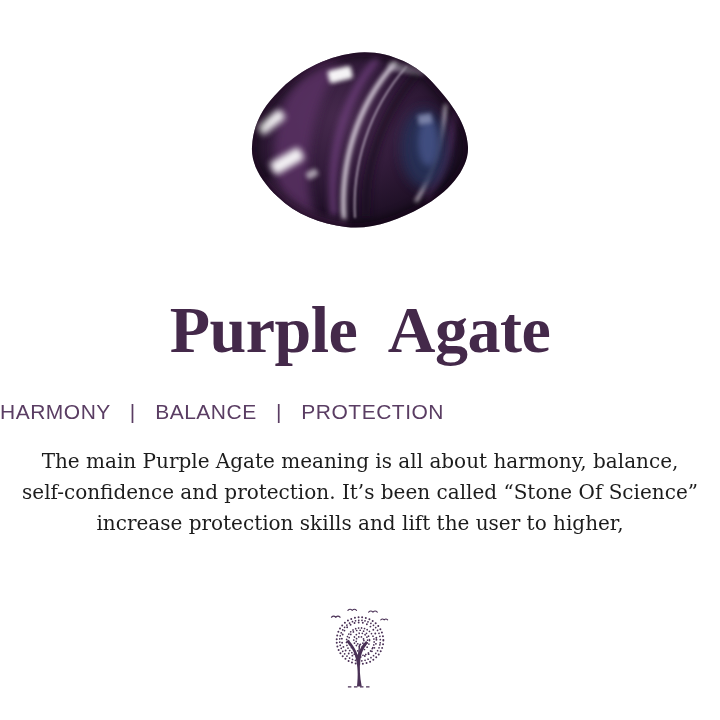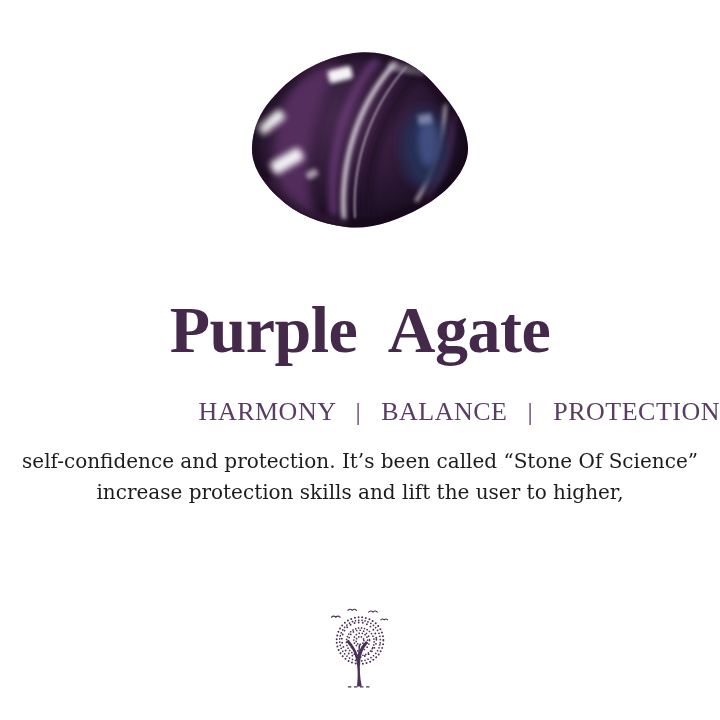--- a/index.html
+++ b/index.html
@@ -33,28 +33,27 @@
     line-height: 1.1;
     letter-spacing: -0.5px;
     word-spacing: 18px;
     color: #44294a;
   }
   .tagline {
     position: absolute;
     top: 396px;
     left: 0;
     width: 100%;
-    text-align: right;
-    font-size: 26px;
+    text-align: left;
+    font-size: 21px;
     line-height: 32px;
     font-weight: 400;
     letter-spacing: 0.5px;
     word-spacing: 9px;
     color: #5a3d63;
-    font-family: Liberation Serif, serif;
   }
   .tagline .sep { margin: 0 4px; font-weight: 300; }
   .desc {
     position: absolute;
     top: 446px;
     left: 0;
     width: 100%;
     text-align: center;
     font-family: "DejaVu Serif", serif;
     font-size: 20px;
@@ -149,20 +148,21 @@
 
   <div class="tagline">
     <span>HARMONY</span>
     <span class="sep">|</span>
     <span>BALANCE</span>
     <span class="sep">|</span>
     <span>PROTECTION</span>
   </div>
 
   <div class="desc">
+    <div class="desc-line">The main Purple Agate meaning is all about harmony, balance,</div>
     <div class="desc-line">self-confidence and protection. It’s been called “Stone Of Science”</div>
     <div class="desc-line">increase protection skills and lift the user to higher,</div>
   </div>
 
   <div class="logo">
     <svg width="78" height="83" viewBox="0 0 90 96" xmlns="http://www.w3.org/2000/svg">
       <g stroke="#4a3156" fill="none" stroke-linecap="round">
 
         <path d="M12 13 q2.5 -2.5 5 0 q2.5 -2.5 5 0" stroke-width="1.3"></path>
         <path d="M31 5 q2.5 -2.5 5 0 q2.5 -2.5 5 0" stroke-width="1.3"></path>

